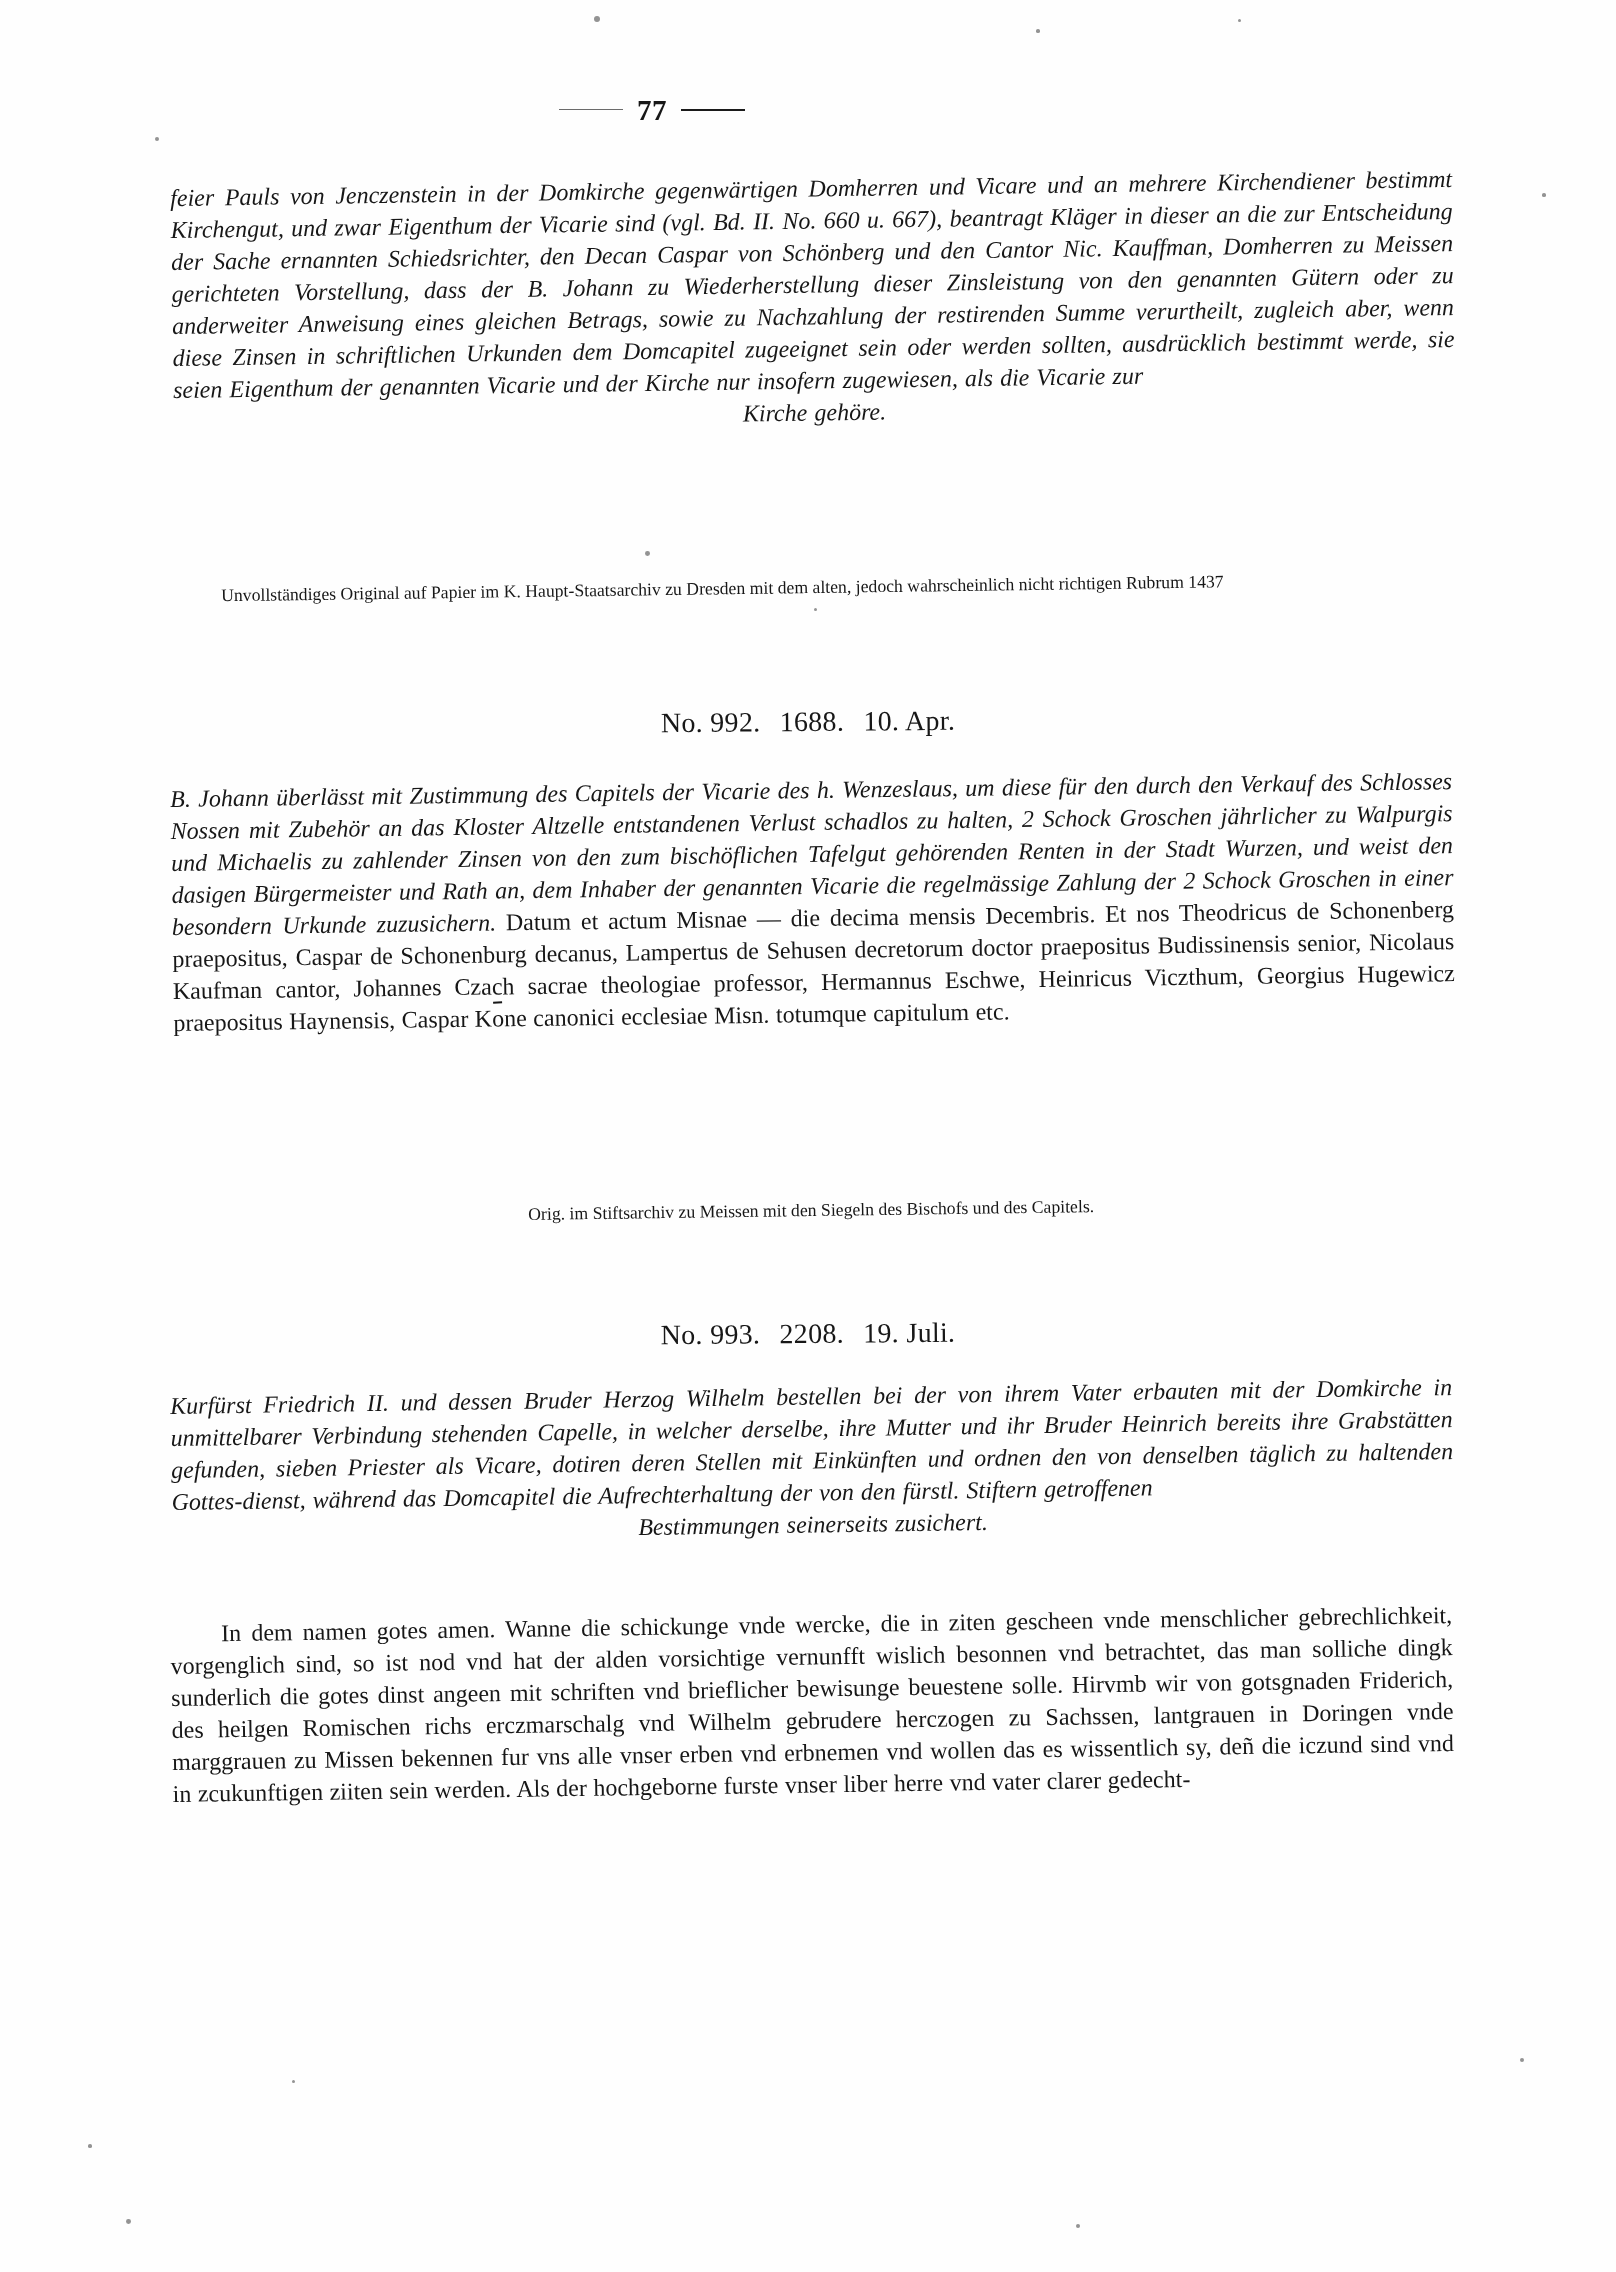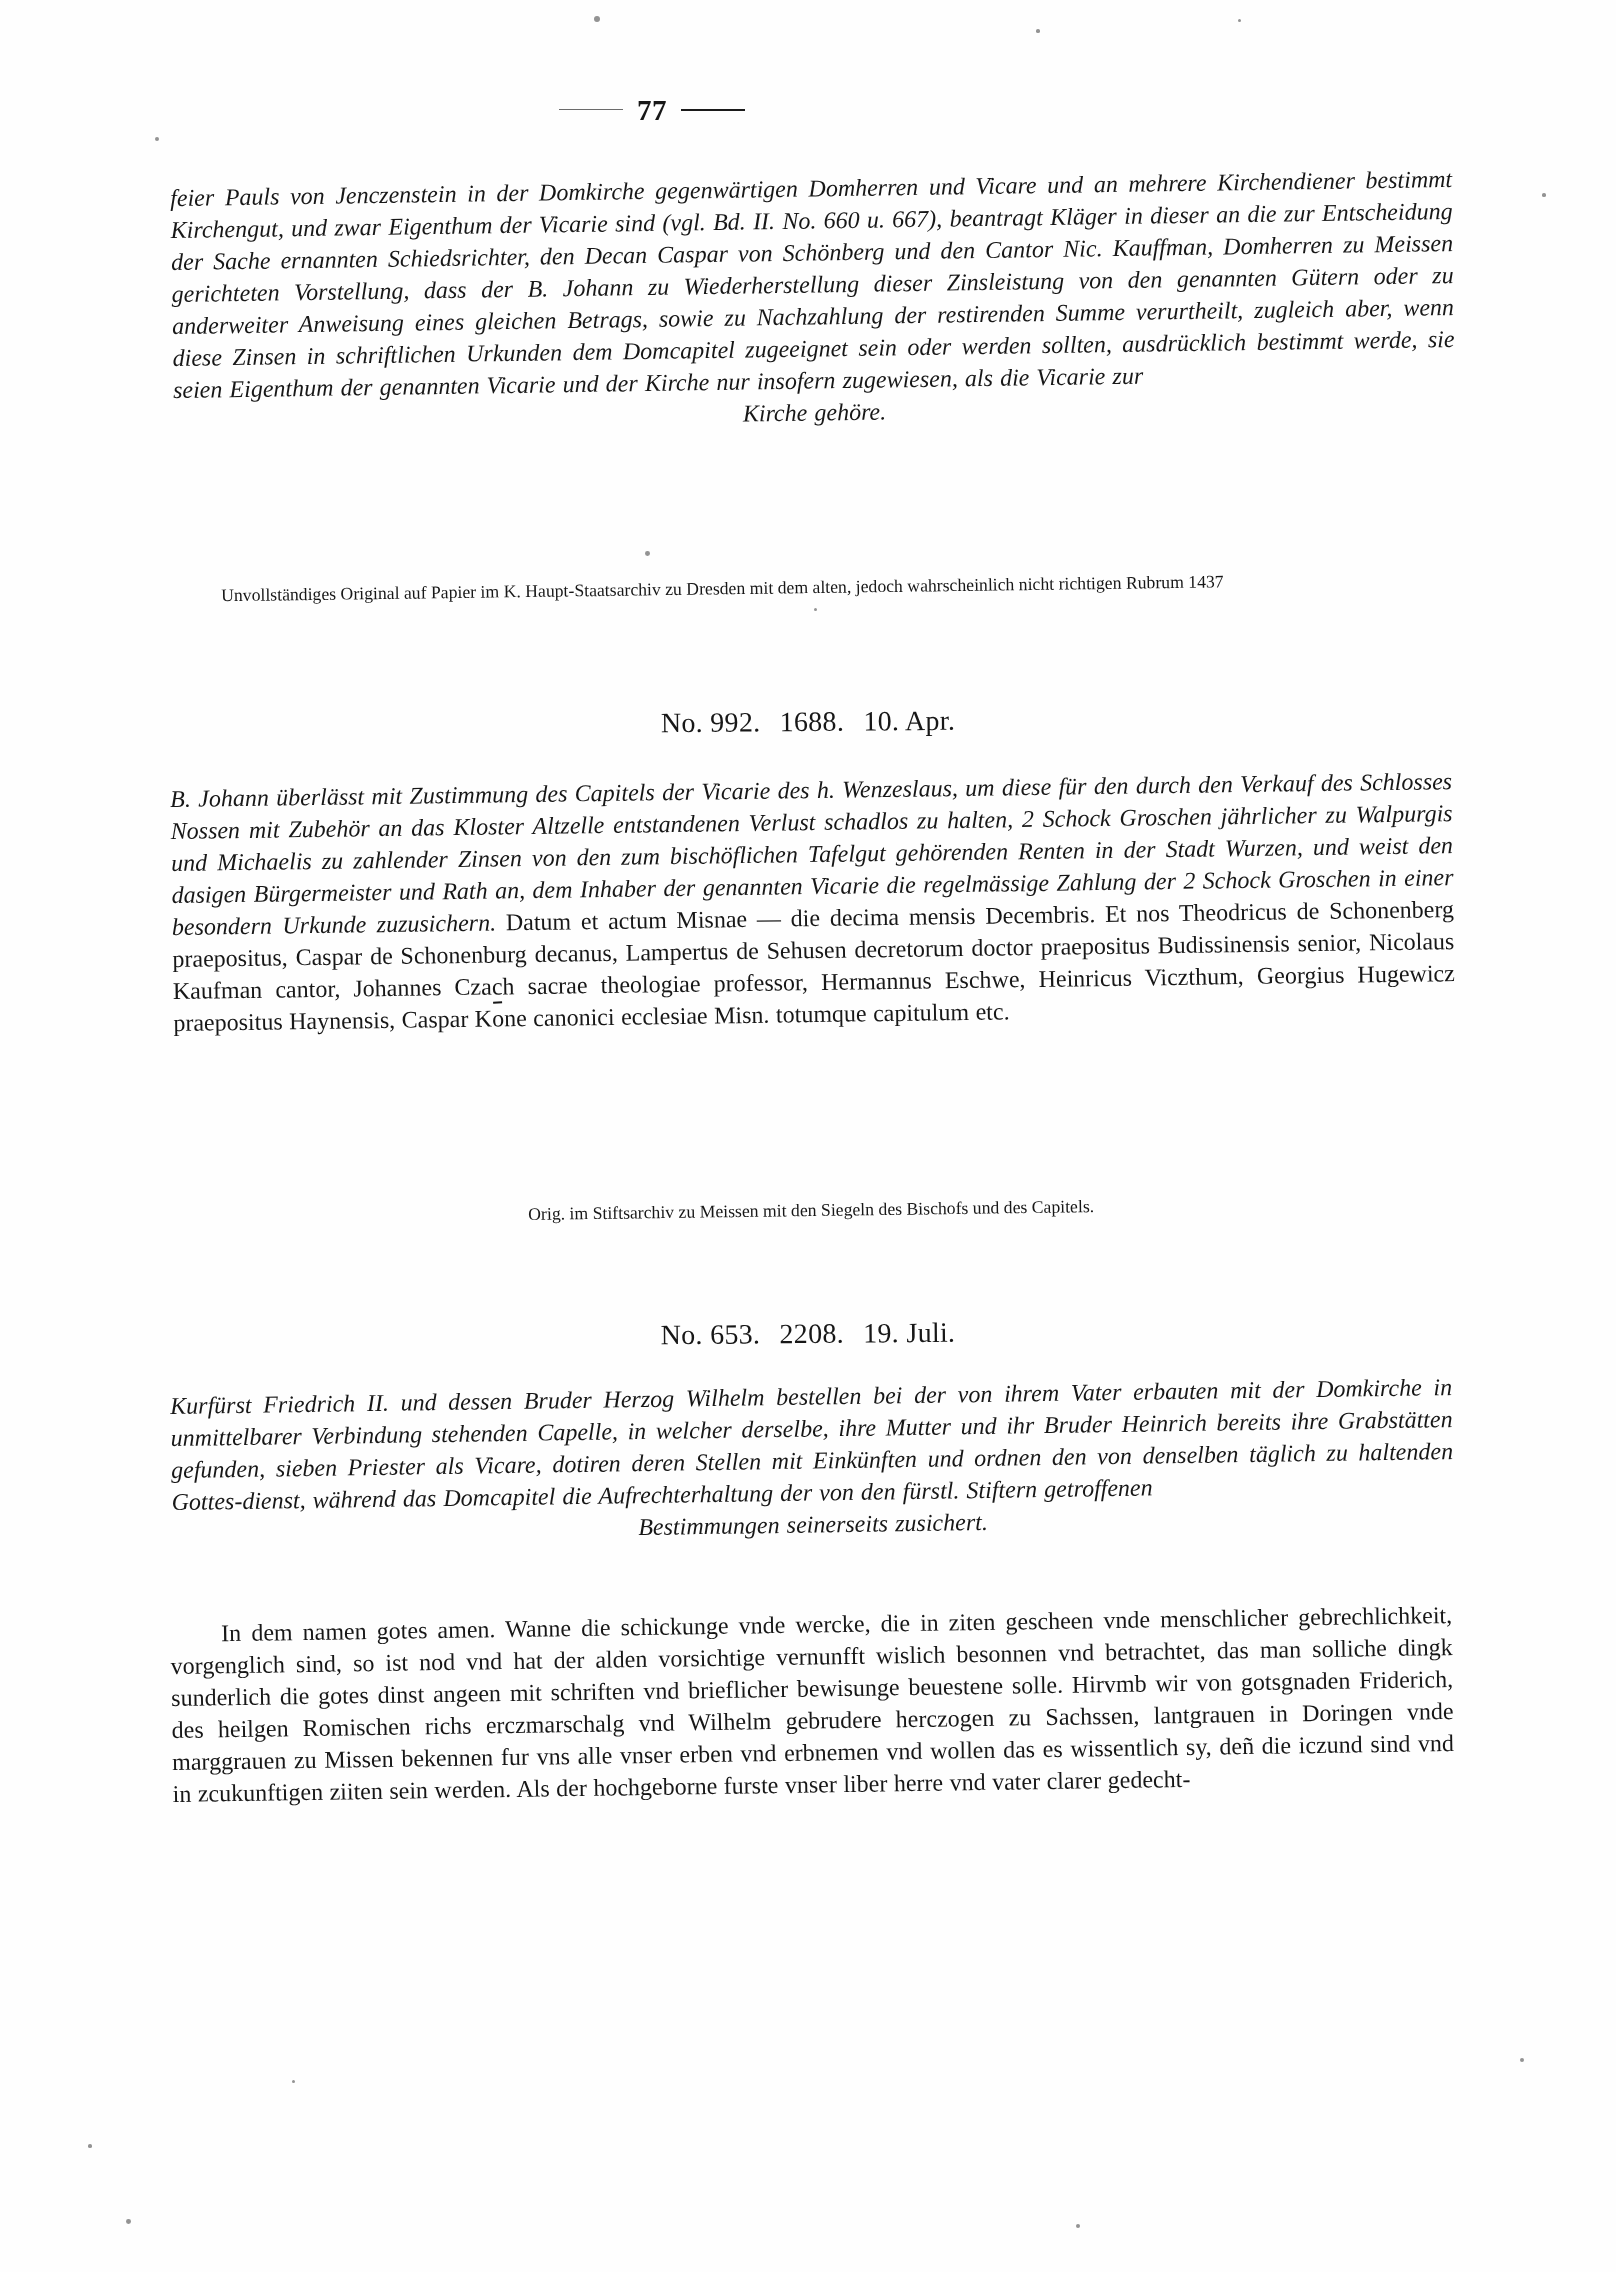--- a/index.html
+++ b/index.html
@@ -167,21 +167,21 @@
 
     <div class="block regest" style="top:783px; transform: rotate(-0.8deg); transform-origin: 0 0;">
       <span>B. Johann überlässt mit Zustimmung des Capitels der Vicarie des h. Wenzeslaus, um diese für den durch den Verkauf des Schlosses Nossen mit Zubehör an das Kloster Altzelle entstandenen Verlust schadlos zu halten, 2 Schock Groschen jährlicher zu Walpurgis und Michaelis zu zahlender Zinsen von den zum bischöflichen Tafelgut gehörenden Renten in der Stadt Wurzen, und weist den dasigen Bürgermeister und Rath an, dem Inhaber der genannten Vicarie die regelmässige Zahlung der 2 Schock Groschen in einer besondern Urkunde zuzusichern.</span><span class="body-text" style="font-style:normal; display:inline;"> Datum et actum Misnae — die decima mensis Decembris.  Et nos Theodricus de Schonenberg praepositus, Caspar de Schonenburg decanus, Lampertus de Sehusen decretorum doctor praepositus Budissinensis senior, Nicolaus Kaufman cantor, Johannes Czach sacrae theologiae professor, Hermannus Eschwe, Heinricus Viczthum, Georgius Hugewicz praepositus Haynensis, Caspar K</span><span class="macron" style="font-style:normal;">o</span><span class="body-text" style="font-style:normal; display:inline;">ne canonici ecclesiae Misn. totumque capitulum etc.</span>
     </div>
 
     <div class="block source-note centered" style="top:1198px; transform: rotate(-0.8deg); transform-origin: 50% 0;">
       <span>Orig. im Stiftsarchiv zu Meissen mit den Siegeln des Bischofs und des Capitels.</span>
     </div>
 
     <div class="heading" style="top:1318px; transform: rotate(-0.5deg); transform-origin: 50% 50%;">
-      <span class="seg">No. 653.</span><span class="seg">2208.</span><span class="seg">19. Juli.</span>
+      <span class="seg">No. 993.</span><span class="seg">2208.</span><span class="seg">19. Juli.</span>
     </div>
 
     <div class="block regest" style="top:1390px; transform: rotate(-0.85deg); transform-origin: 0 0;">
       <span>Kurfürst Friedrich II. und dessen Bruder Herzog Wilhelm bestellen bei der von ihrem Vater erbauten mit der Domkirche in unmittelbarer Verbindung stehenden Capelle, in welcher derselbe, ihre Mutter und ihr Bruder Heinrich bereits ihre Grabstätten gefunden, sieben Priester als Vicare, dotiren deren Stellen mit Einkünften und ordnen den von denselben täglich zu haltenden Gottes-dienst, während das Domcapitel die Aufrechterhaltung der von den fürstl. Stiftern getroffenen</span>
       <span class="last-center">Bestimmungen seinerseits zusichert.</span>
     </div>
 
     <div class="block body-text indent" style="top:1618px; transform: rotate(-0.85deg); transform-origin: 0 0;">
       <span>In dem namen gotes amen.  Wanne die schickunge vnde wercke, die in ziten gescheen vnde menschlicher gebrechlichkeit, vorgenglich sind, so ist nod vnd hat der alden vorsichtige vernunfft wislich besonnen vnd betrachtet, das man solliche dingk sunderlich die gotes dinst angeen mit schriften vnd brieflicher bewisunge beuestene solle.  Hirvmb wir von gotsgnaden Friderich, des heilgen Romischen richs erczmarschalg vnd Wilhelm gebrudere herczogen zu Sachssen, lantgrauen in Doringen vnde marggrauen zu Missen bekennen fur vns alle vnser erben vnd erbnemen vnd wollen das es wissentlich sy, deñ die iczund sind vnd in zcukunftigen ziiten sein werden.  Als der hochgeborne furste vnser liber herre vnd vater clarer gedecht-</span>
     </div>

